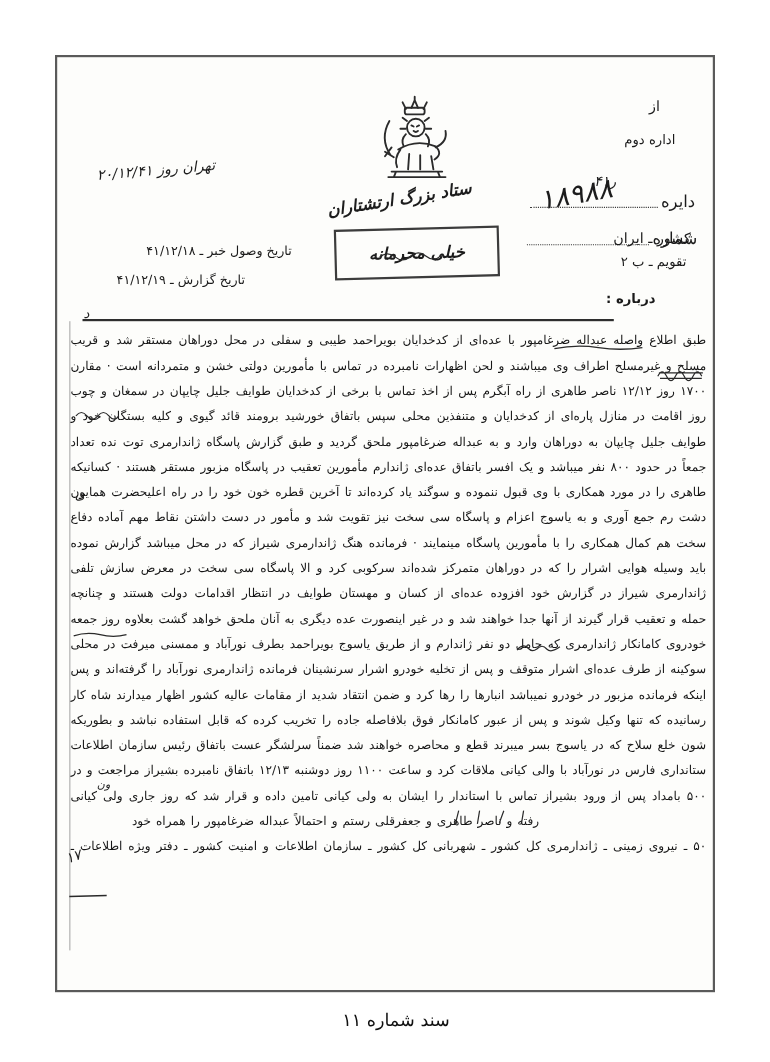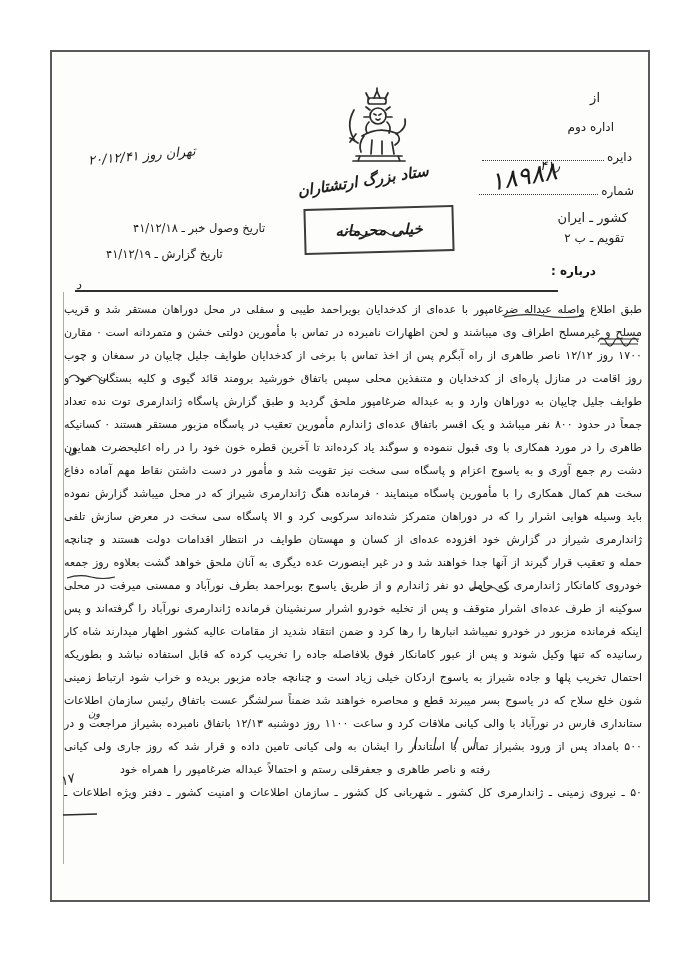--- a/index.html
+++ b/index.html
@@ -19,21 +19,21 @@
   .innerline{
     position:absolute;left:63px;top:292px;width:1px;height:572px;
     background:#8f8f8f;opacity:.75;
   }
   .abs{position:absolute;}
   .rtl{direction:rtl;unicode-bidi:plaintext;}
   .nowrap{white-space:nowrap;}
   .hand{font-style:italic;}
   .typed{color:#1a1a1a;}
   .fieldrow{display:flex;align-items:flex-end;direction:rtl;}
-  .fieldrow .lbl{font-size:12px;white-space:nowrap;}
+  .fieldrow .lbl{font-size:15px;white-space:nowrap;margin-top:24px;}
   .dots{flex:1;border-bottom:1.5px dotted #3a3a3a;margin:0 3px 3px 0;height:10px;}
   .stamp{
     border:2px solid #3c3c3c;
     display:flex;align-items:center;justify-content:center;
     transform:rotate(-1.5deg);
   }
   .stamp span{font-size:15px;font-weight:bold;font-style:italic;letter-spacing:1px;}
   .orgtitle{
     font-size:15px;font-weight:bold;font-style:italic;
     transform:rotate(-9deg);text-align:center;letter-spacing:.5px;
@@ -136,21 +136,20 @@
     <div class="bline">طاهری را در مورد همکاری با وی قبول ننموده و سوگند یاد کرده‌اند تا آخرین قطره خون خود را در راه اعلیحضرت همایون شاهنشاهی فدا</div>
     <div class="bline">دشت رم جمع آوری و به یاسوج اعزام و پاسگاه سی سخت نیز تقویت شد و مأمور در دست داشتن نقاط مهم آماده دفاع است و اهالی سی</div>
     <div class="bline">سخت هم کمال همکاری را با مأمورین پاسگاه مینمایند · فرمانده هنگ ژاندارمری شیراز که در محل میباشد گزارش نموده هرچه زودتر</div>
     <div class="bline">باید وسیله هوایی اشرار را که در دوراهان متمرکز شده‌اند سرکوبی کرد و الا پاسگاه سی سخت در معرض سازش تلفی نخواهد بود · رئیس</div>
     <div class="bline">ژاندارمری شیراز در گزارش خود افزوده عده‌ای از کسان و مهستان طوایف در انتظار اقدامات دولت هستند و چنانچه خوانین و اشرار مورد</div>
     <div class="bline">حمله و تعقیب قرار گیرند از آنها جدا خواهند شد و در غیر اینصورت عده دیگری به آنان ملحق خواهد گشت بعلاوه روز جمعه ۱۲/۱۰ یکدستگاه</div>
     <div class="bline">خودروی کامانکار ژاندارمری که حامل دو نفر ژاندارم و از طریق یاسوج بویراحمد بطرف نورآباد و ممسنی میرفت در محلی بین پامیدان و</div>
     <div class="bline">سوکینه از طرف عده‌ای اشرار متوقف و پس از تخلیه خودرو اشرار سرنشینان فرمانده ژاندارمری نورآباد را گرفته‌اند و پس از حصول اطمینان از</div>
     <div class="bline">اینکه فرمانده مزبور در خودرو نمیباشد انبارها را رها کرد و ضمن انتقاد شدید از مقامات عالیه کشور اظهار میدارند شاه کار را باینجا</div>
     <div class="bline">رسانیده که تنها وکیل شوند و پس از عبور کامانکار فوق بلافاصله جاده را تخریب کرده که قابل استفاده نباشد و بطوریکه استنباط شده</div>
-    <div class="bline">احتمال تخریب پلها و جاده شیراز به یاسوج اردکان خیلی زیاد است و چنانچه جاده مزبور بریده و خراب شود ارتباط زمینی</div>
     <div class="bline">شون خلع سلاح که در یاسوج بسر میبرند قطع و محاصره خواهند شد ضمناً سرلشگر عست باتفاق رئیس سازمان اطلاعات و امنیت فارس و معا</div>
     <div class="bline">ستانداری فارس در نورآباد با والی کیانی ملاقات کرد و ساعت ۱۱۰۰ روز دوشنبه ۱۲/۱۳ باتفاق نامبرده بشیراز مراجعت و در ساعت</div>
     <div class="bline">۵۰۰ بامداد پس از ورود بشیراز تماس با استاندار را ایشان به ولی کیانی تامین داده و قرار شد که روز جاری ولی کیانی شخصاً بمحل</div>
     <div class="bline centered">رفته و ناصر طاهری و جعفرقلی رستم و احتمالاً عبداله ضرغامپور را همراه خود بشیراز بیاورد · گ</div>
     <div class="bline">۵۰ ـ نیروی زمینی ـ ژاندارمری کل کشور ـ شهربانی کل کشور ـ سازمان اطلاعات و امنیت کشور ـ دفتر ویژه اطلاعات ـ</div>
   </div>
 
   <svg class="scribble" style="left:502px;top:312px;" width="84" height="8">
     <path d="M2 5 q20 -4 40 -1 t40 0" stroke-width="1.2"></path>
   </svg>
@@ -169,14 +168,15 @@
   </svg>
   <div class="markchar" style="left:88px;top:708px;font-size:10px;">ون</div>
   <svg class="scribble" style="left:408px;top:735px;" width="76" height="16">
     <path d="M6 14 l3 -12 M26 14 l2 -12 M46 13 l4 -11 M66 14 l2 -12" stroke-width="1.1"></path>
   </svg>
   <div class="markchar hand" style="left:60px;top:772px;font-size:13px;transform:rotate(-18deg);">۱۷</div>
   <svg class="scribble" style="left:62px;top:812px;" width="36" height="6">
     <line x1="1" y1="3" x2="35" y2="2" stroke-width="1.4"></line>
   </svg>
 
+  <div class="caption">سند شماره ۱۱</div>
 
 </div>
 
 </body></html>

